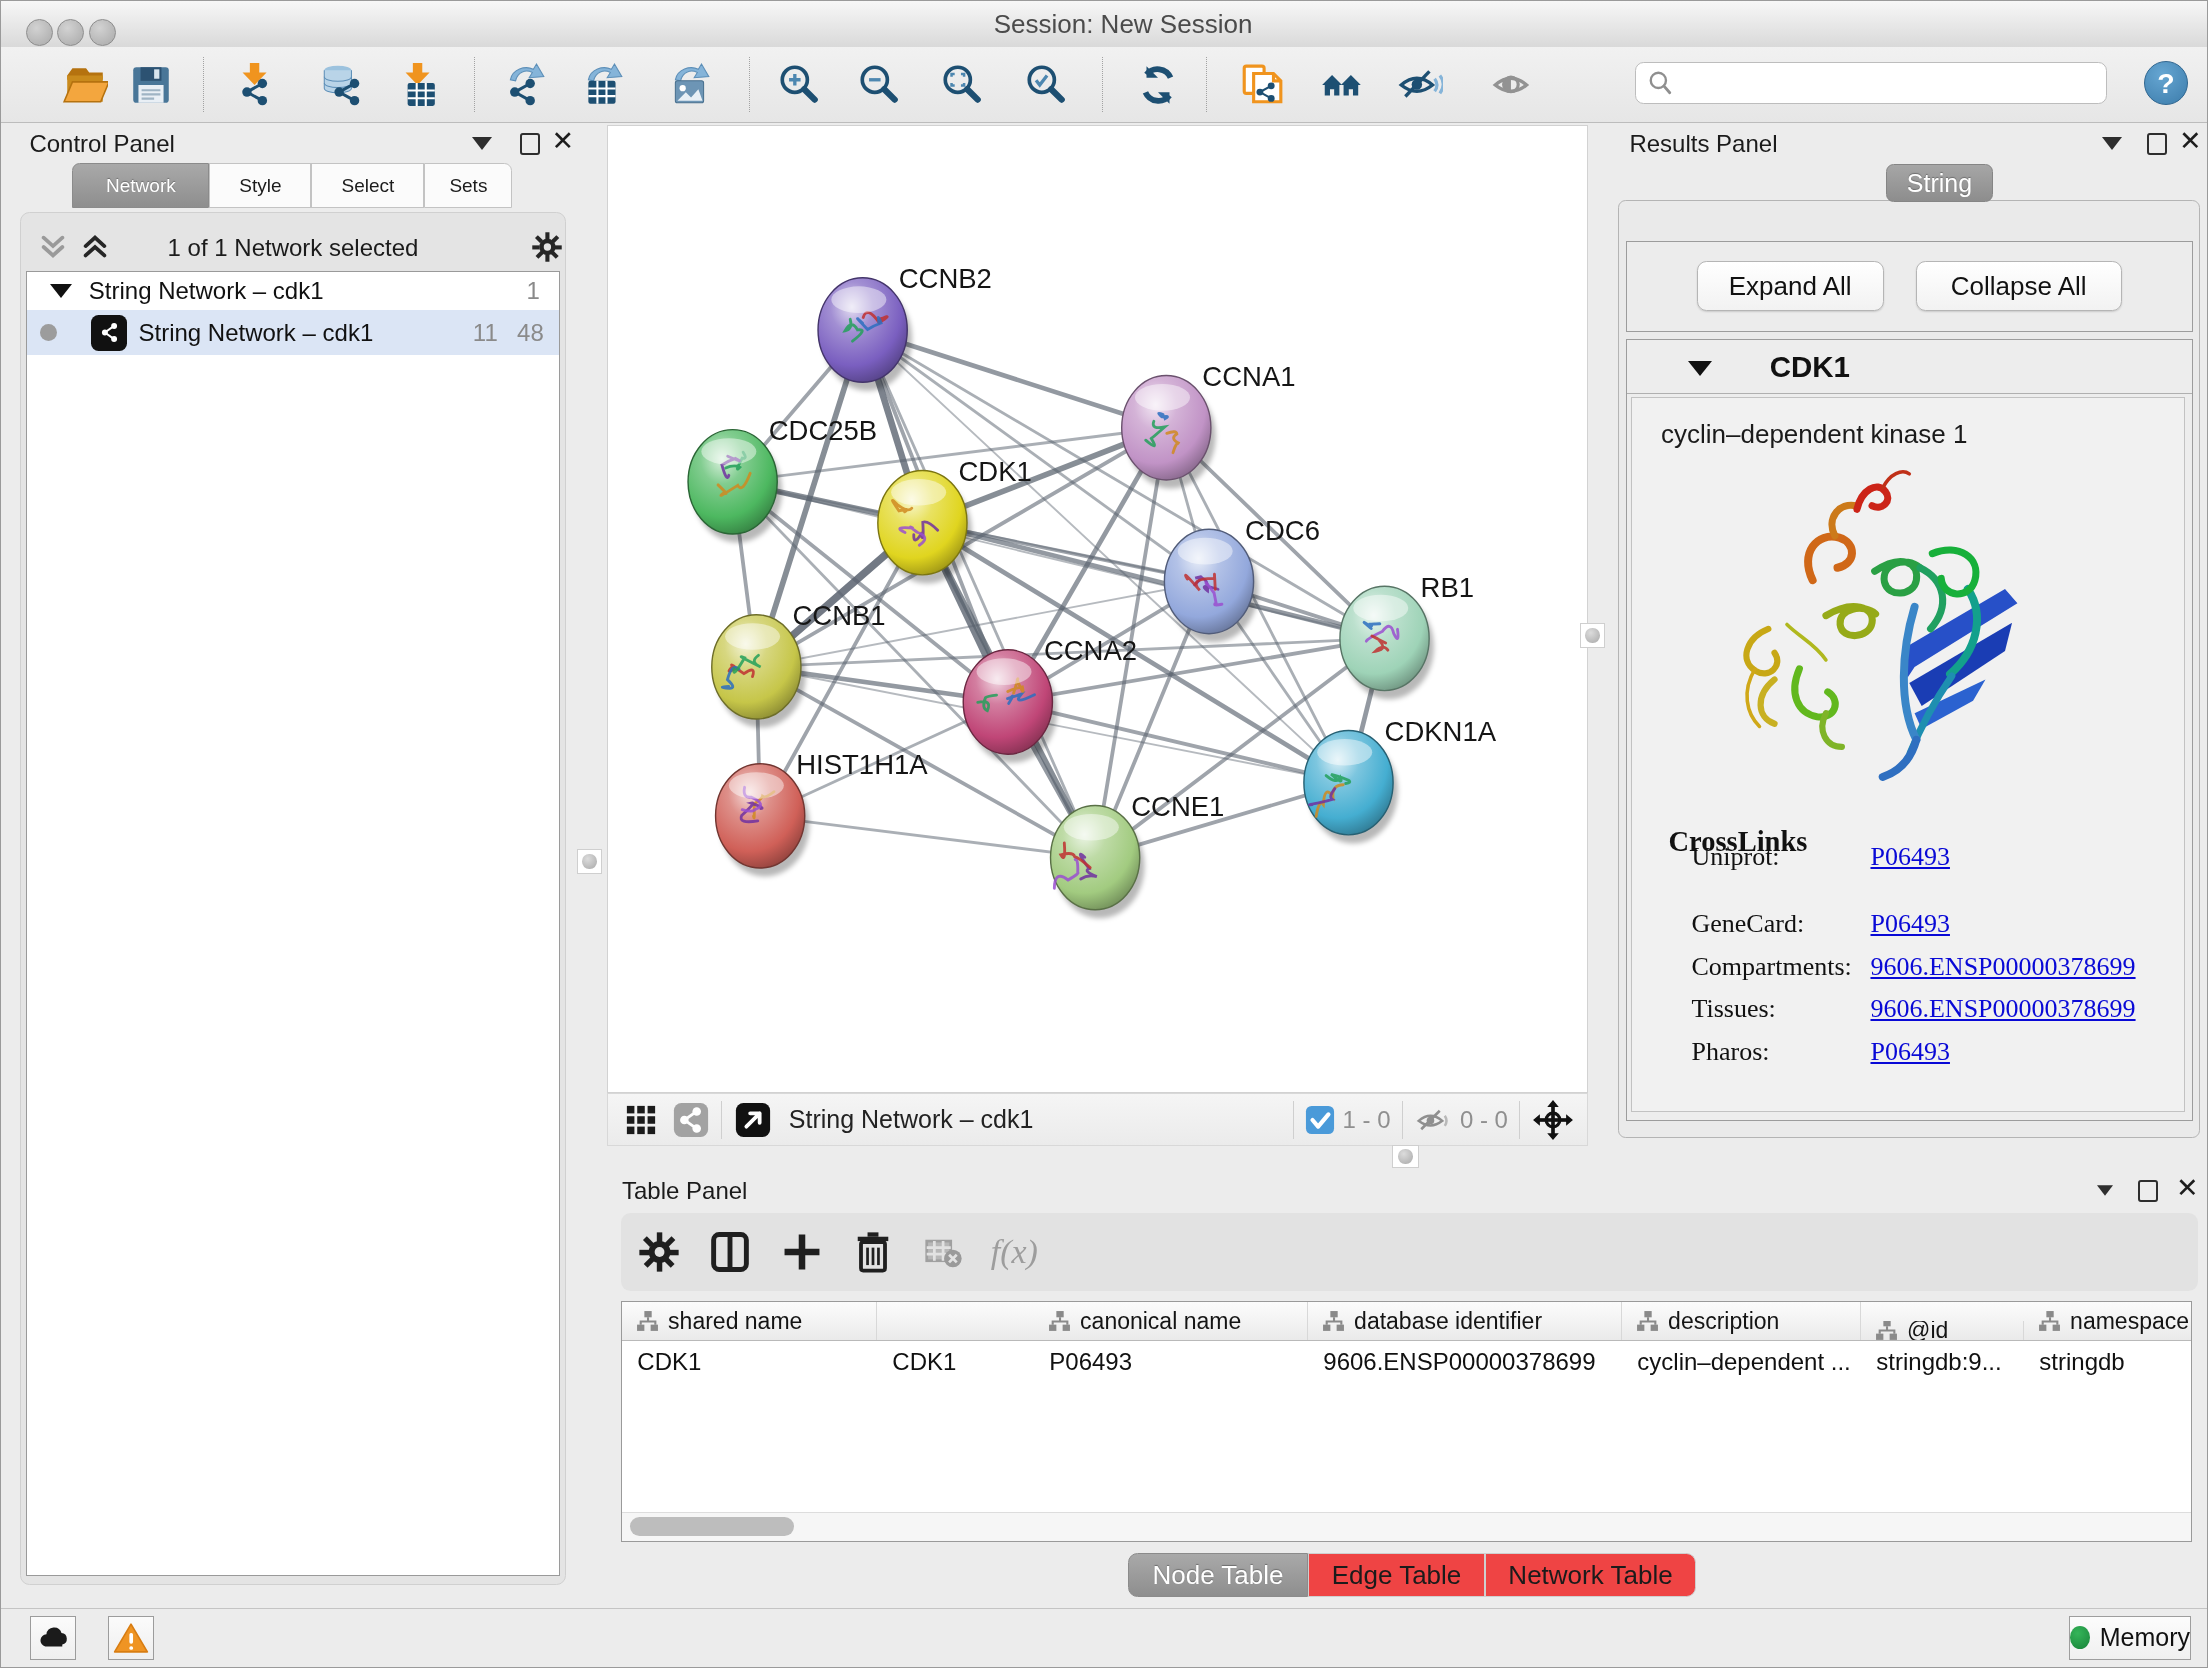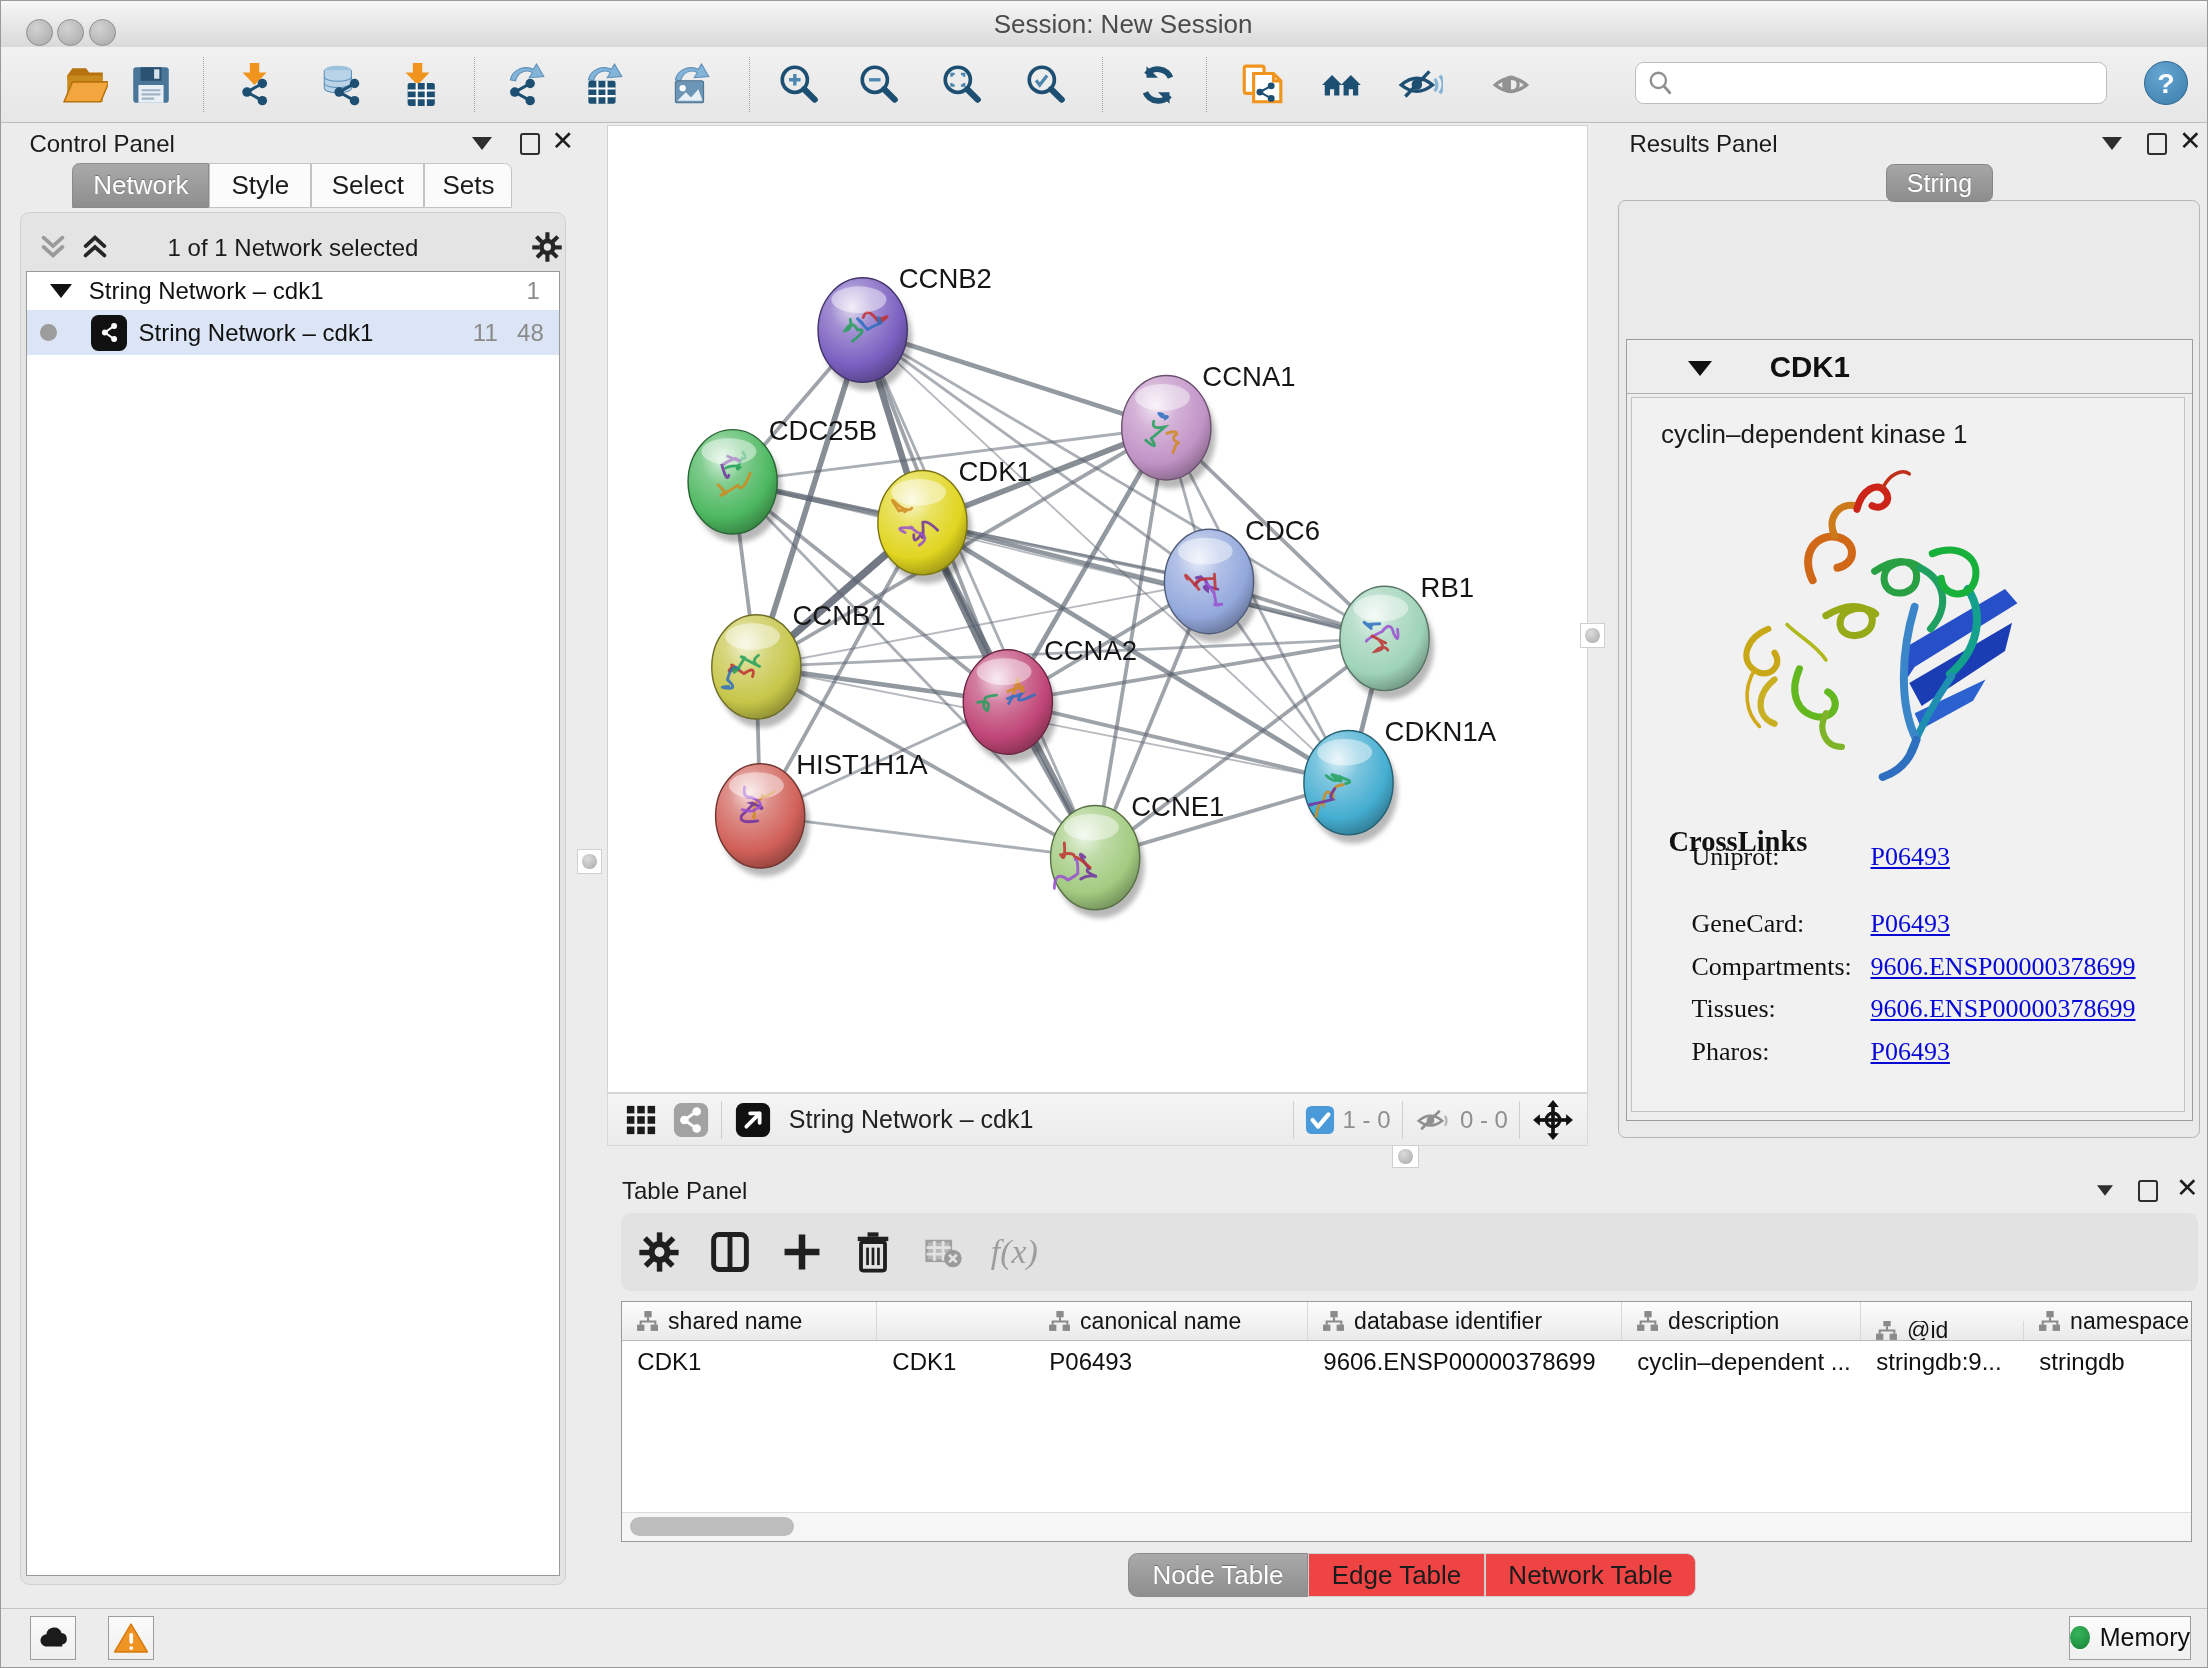--- a/index.html
+++ b/index.html
@@ -31,21 +31,21 @@
   .wc-float{width:16px;height:18px;border:2.9px solid #2e2e2e;border-radius:2.9px;display:inline-block;}
   .wc-close{font-size:27px;font-weight:bold;color:#1d1d1d;line-height:23px;}
   
   .control-panel{position:absolute;left:11.4px;top:121px;width:556px;height:1468px;}
   .cp-title{position:absolute;left:17px;top:7.6px;}
   .cp-caret{position:absolute;left:460px;top:15px;}
   .cp-float{position:absolute;left:508px;top:10.5px;}
   .cp-close{position:absolute;left:539px;top:7.6px;}
   .cp-tabs{position:absolute;left:60px;top:41px;height:45px;display:flex;}
   .tab{height:45px;box-sizing:border-box;border:1px solid #c3c3c3;background:#fbfbfb;
-       font-size:26px;color:#1b1b1b;display:flex;align-items:center;justify-content:center;}
+       font-size:19px;color:#1b1b1b;display:flex;align-items:center;justify-content:center;}
   .tab.first{border-radius:7.6px 0 0 0;}
   .tab.last{border-radius:0 7.6px 0 0;}
   .tab.active{background:linear-gradient(#a9a9a9,#8e8e8e);color:#fff;text-shadow:0 -1px 1px #6e6e6e;border-color:#8b8b8b;}
   .cp-box{position:absolute;left:7.6px;top:90px;width:544px;height:1371px;background:#e4e4e4;
           border-radius:9.5px;border:1px solid #d0d0d0;}
   .cp-statusbar{position:absolute;left:0;top:13.3px;width:100%;height:42px;}
   .cp-status-text{position:absolute;left:0;top:7.6px;width:100%;text-align:center;font-size:24px;color:#1b1b1b;}
   .cp-list{position:absolute;left:4.8px;top:58px;width:534px;height:1305px;background:#fff;
            border:1.9px solid #9a9a9a;box-sizing:border-box;overflow:hidden;}
   .row-collection{display:flex;align-items:center;height:38px;font-size:24px;color:#111;}
@@ -596,20 +596,24 @@
       <i></i>
     </div>
 
   <div class="results-panel">
     <div class="panel-title rp-title">Results Panel</div>
     <span class="wc-caret rp-caret"></span>
     <span class="wc-float rp-float"></span>
     <span class="wc-close rp-close">✕</span>
     <div class="rp-tab">String</div>
     <div class="rp-outer">
+      <div class="rp-btnbox">
+        <div class="rp-btn" style="left:70px;width:185px">Expand All</div>
+        <div class="rp-btn" style="left:289px;width:204px">Collapse All</div>
+      </div>
       <div class="rp-card">
         <div class="rp-card-head">
           <span class="rp-card-caret"></span>
           <span class="rp-gene">CDK1</span>
         </div>
         <div class="rp-inner">
           <div class="rp-desc">cyclin–dependent kinase 1</div>
 
           <svg style="position:absolute;left:61px;top:46px" width="390" height="361" viewBox="0 0 440 400">
             <g fill="none" stroke-linecap="round">

